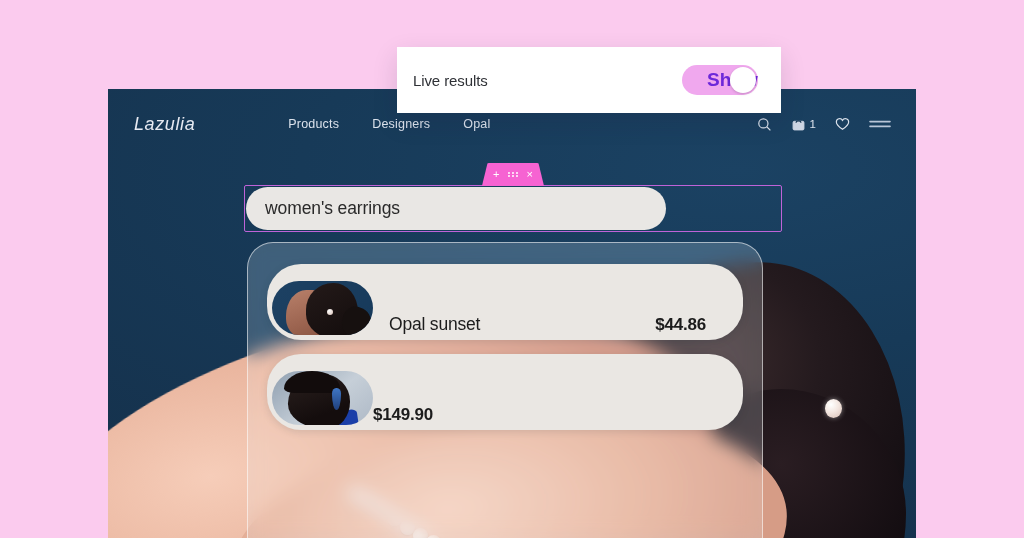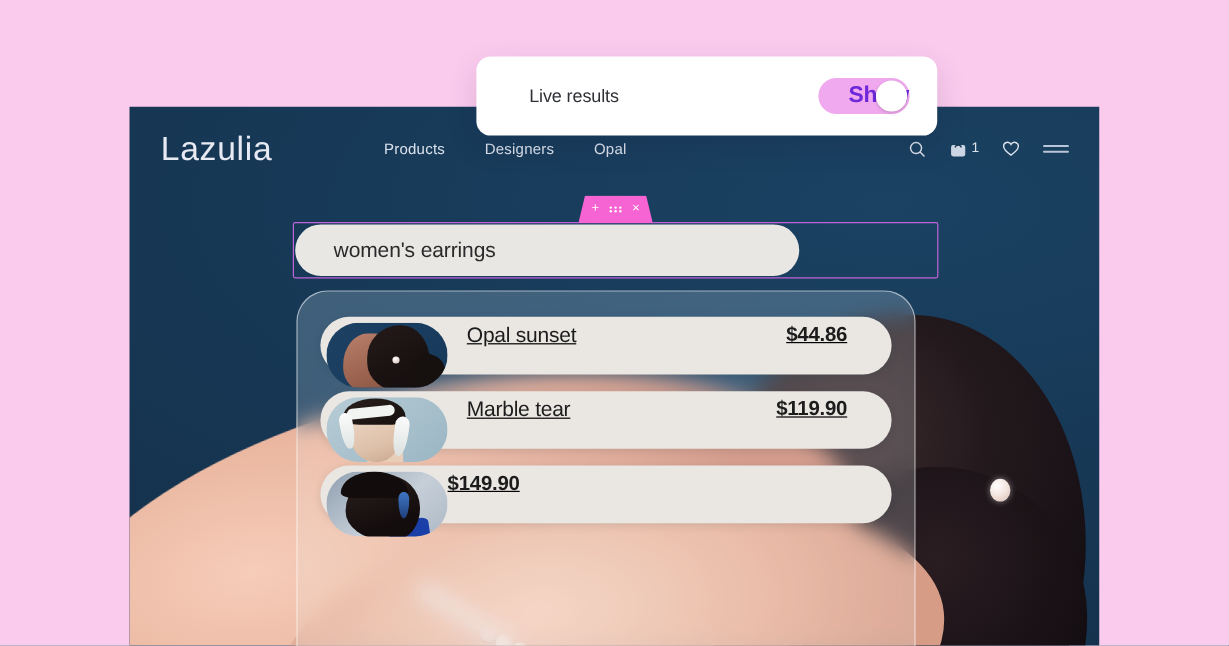--- a/index.html
+++ b/index.html
@@ -87,23 +87,24 @@
 
   
   .nav {
     position: absolute; left: 0; top: 0; width: 100%; height: 70px;
     display: flex; align-items: center;
     padding: 0 25px 0 26px;
     z-index: 6;
   }
   .logo {
     color: #e7eaf2;
-    font-size: 28px;
+    font-size: 18px;
     letter-spacing: .6px;
     font-weight: 400;
+    font-style: italic;
   }
   .nav-links {
     display: flex; gap: 33px;
     margin-left: 93px;
   }
   .nav-links a {
     color: #dbe2ec; font-size: 12.5px; text-decoration: none; letter-spacing: .2px;
   }
   .nav-icons {
     margin-left: auto; display: flex; align-items: center; gap: 19px;
@@ -145,21 +146,21 @@
     gap: 1.6px; cursor: grab;
   }
   .dotgrid i { width: 2px; height: 2px; background: #fff; border-radius: 50%; display: block; }
 
   .search-input {
     position: absolute; left: 2px; top: 2px;
     width: 420px; height: 43px;
     background: #e9e7e4;
     border: none; outline: none;
     border-radius: 22px;
-    padding: 0 32px;
+    padding: 0 19px;
     font-family: "Liberation Sans", sans-serif;
     font-size: 17.5px;
     color: #2a2a2a;
     letter-spacing: -.1px;
   }
   .search-btn {
     position: absolute; right: 2px; top: 2px;
     width: 111px; height: 43px;
     background: #fb64cd;
     border: none; border-radius: 22px;
@@ -178,28 +179,27 @@
     border-radius: 26px;
     background: rgba(222,230,238,.22);
     border: 1.2px solid rgba(255,255,255,.55);
     backdrop-filter: blur(9px) saturate(115%);
     -webkit-backdrop-filter: blur(9px) saturate(115%);
     padding: 21px 19px;
     display: flex; flex-direction: column; gap: 14px;
     z-index: 7;
   }
   .result-row {
-    display: flex; align-items: flex-start;
-    height: 48px;
+    display: flex; align-items: flex-end;
+    height: 76px;
     background: #eae7e3;
     border-radius: 34px;
     padding: 5px 5px 5px 5px;
     cursor: pointer;
     box-shadow: 0 2px 8px rgba(10,30,50,.12);
-    text-decoration: underline;
   }
   .thumb {
     width: 101px; height: 54px;
     border-radius: 28px;
     overflow: hidden;
     flex: 0 0 auto;
     position: relative;
   }
   .thumb .bg { position: absolute; inset: 0; }
   .thumb .fig { position: absolute; }
@@ -291,24 +291,24 @@
     font-size: 17px; color: #1c1c1c; font-weight: 700; letter-spacing: -.2px;
     margin-right: 32px; white-space: nowrap;
   }
 
   
   .live-card {
     position: absolute;
     left: 397px; top: 47px;
     width: 384px; height: 66px;
     background: #ffffff;
-    border-radius: 12px;
+    border-radius: 0;
     box-shadow: 0 9px 26px rgba(30,20,60,.14);
     display: flex; align-items: center;
-    padding: 0 23px 0 44px;
+    padding: 0 23px 0 16px;
     z-index: 20;
   }
   .live-label { font-size: 15px; color: #2f3136; letter-spacing: -.1px; }
   .toggle {
     margin-left: auto;
     width: 76px; height: 30px;
     background: #f0a8ee;
     border-radius: 16px;
     display: flex; align-items: center;
     position: relative;
@@ -416,33 +416,20 @@
           <div class="bg"></div>
           <div class="fig face"></div>
           <div class="fig hair"></div>
           <div class="fig pony"></div>
           <div class="fig ear"></div>
         </div>
         <div class="r-name">Opal sunset</div>
         <div class="r-price">$44.86</div>
       </div>
 
-      <div class="result-row">
-        <div class="thumb t2">
-          <div class="bg"></div>
-          <div class="fig neck"></div>
-          <div class="fig face"></div>
-          <div class="fig hair"></div>
-          <div class="fig band"></div>
-          <div class="fig er1"></div>
-          <div class="fig er2"></div>
-        </div>
-        <div class="r-name">Marble tear</div>
-        <div class="r-price">$119.90</div>
-      </div>
 
       <div class="result-row">
         <div class="thumb t3">
           <div class="bg"></div>
           <div class="fig collar"></div>
           <div class="fig head"></div>
           <div class="fig hairtop"></div>
           <div class="fig er"></div>
         </div>
         <div class="r-price">$149.90</div>

